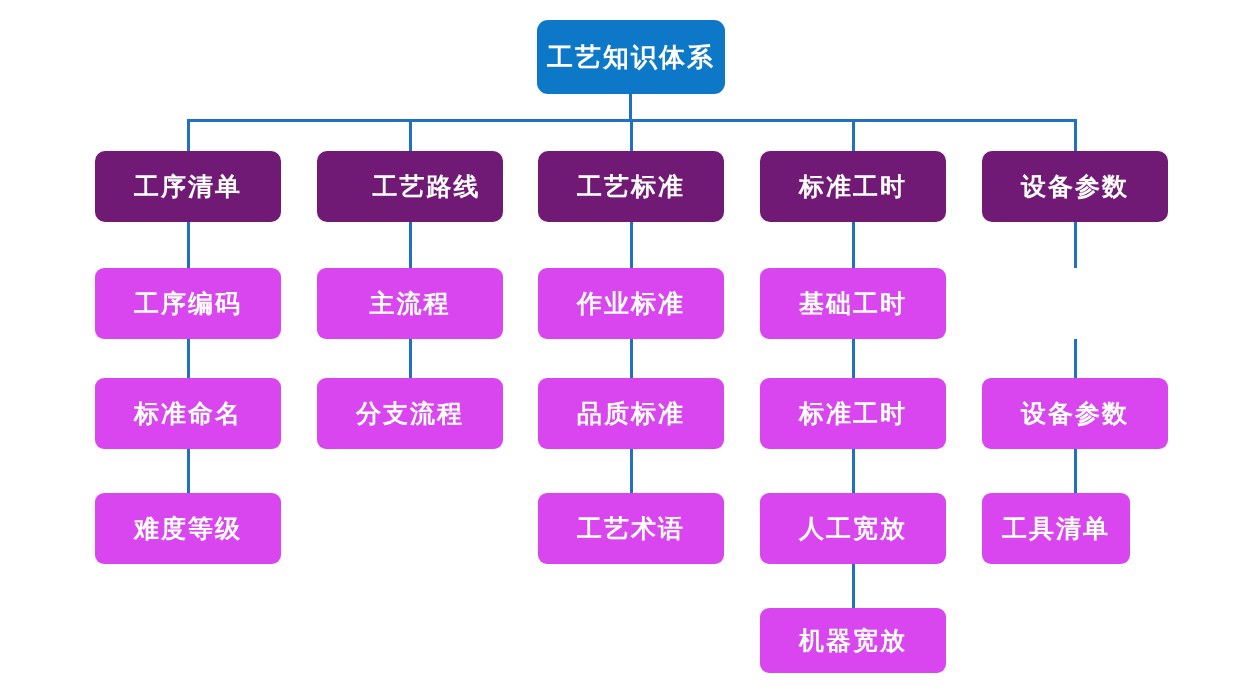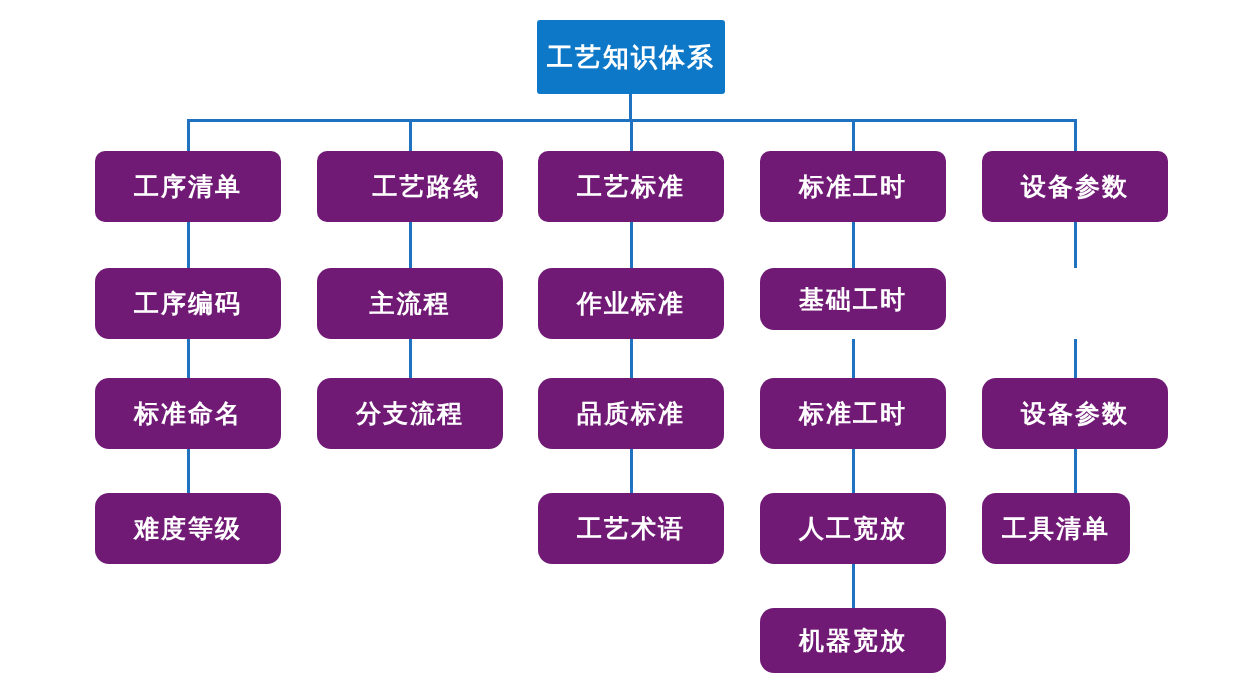--- a/index.html
+++ b/index.html
@@ -21,33 +21,33 @@
     align-items: center;
     justify-content: center;
     color: #ffffff;
     font-weight: bold;
     letter-spacing: 2px;
     box-sizing: border-box;
     text-align: center;
   }
   .node.root {
     background: #0e78c8;
-    border-radius: 3px;
+    border-radius: 11px;
     font-size: 26px;
     z-index: 2;
   }
   .node.branch {
     background: #701a75;
     border-radius: 10px;
     font-size: 25px;
     z-index: 2;
   }
   .node.leaf {
-    background: #701a75;
-    border-radius: 14px;
+    background: #d946ef;
+    border-radius: 9px;
     font-size: 25px;
     z-index: 2;
   }
   .vline {
     position: absolute;
     width: 3px;
     background: #1f72c0;
     z-index: 1;
   }
   .hline {
@@ -91,21 +91,21 @@
   <div class="node leaf" style="left:317px; top:378px; width:186px; height:71px;">分支流程</div>
   <div class="vline" style="left:630px; top:222px; height:46px;"></div>
   <div class="node leaf" style="left:538px; top:268px; width:186px; height:71px;">作业标准</div>
   <div class="vline" style="left:630px; top:339px; height:39px;"></div>
   <div class="node leaf" style="left:538px; top:378px; width:186px; height:71px;">品质标准</div>
   <div class="vline" style="left:630px; top:449px; height:44px;"></div>
   <div class="node leaf" style="left:538px; top:493px; width:186px; height:71px;">工艺术语</div>
 
   <div class="node branch" style="left:760px; top:151px; width:186px; height:71px;">标准工时</div>
   <div class="vline" style="left:852px; top:222px; height:46px;"></div>
-  <div class="node leaf" style="left:760px; top:268px; width:186px; height:62px;">基础工时</div>
+  <div class="node leaf" style="left:760px; top:268px; width:186px; height:71px;">基础工时</div>
   <div class="vline" style="left:852px; top:339px; height:39px;"></div>
   <div class="node leaf" style="left:760px; top:378px; width:186px; height:71px;">标准工时</div>
   <div class="vline" style="left:852px; top:449px; height:44px;"></div>
   <div class="node leaf" style="left:760px; top:493px; width:186px; height:71px;">人工宽放</div>
   <div class="vline" style="left:852px; top:564px; height:44px;"></div>
   <div class="node leaf" style="left:760px; top:608px; width:186px; height:65px;">机器宽放</div>
 
   <div class="node branch" style="left:982px; top:151px; width:186px; height:71px;">设备参数</div>
   <div class="vline" style="left:1074px; top:222px; height:46px;"></div>
   <div class="vline" style="left:1074px; top:339px; height:39px;"></div>

